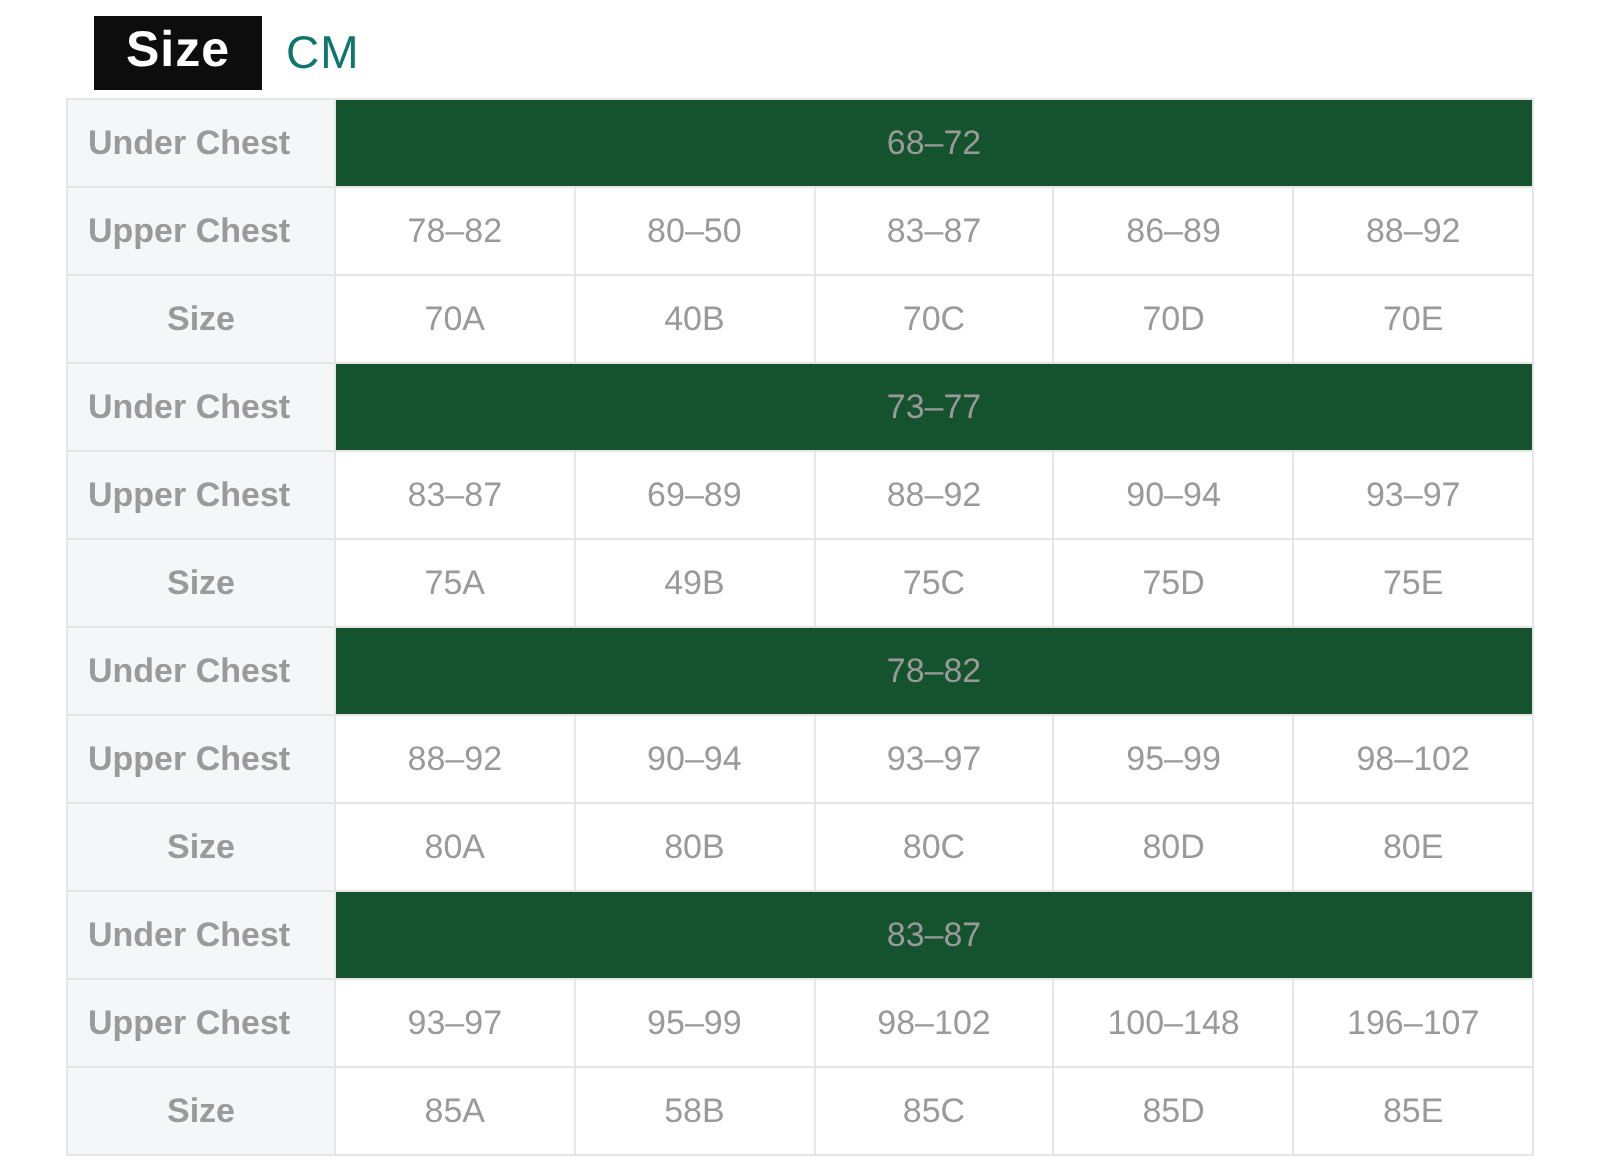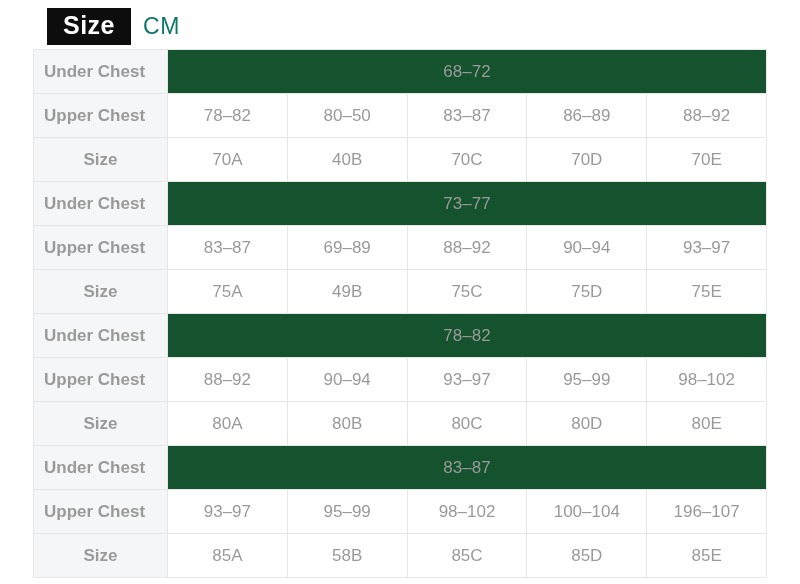--- a/index.html
+++ b/index.html
@@ -170,21 +170,21 @@
 
         <tr>
           <td class="row-label lbl-left">Under Chest</td>
           <td class="merged-value" colspan="5">83–87</td>
         </tr>
         <tr>
           <td class="row-label lbl-left">Upper Chest</td>
           <td class="data-cell">93–97</td>
           <td class="data-cell">95–99</td>
           <td class="data-cell">98–102</td>
-          <td class="data-cell">100–104</td>
+          <td class="data-cell">100–148</td>
           <td class="data-cell">196–107</td>
         </tr>
         <tr>
           <td class="row-label lbl-center">Size</td>
           <td class="data-cell">85A</td>
           <td class="data-cell">58B</td>
           <td class="data-cell">85C</td>
           <td class="data-cell">85D</td>
           <td class="data-cell">85E</td>
         </tr>

